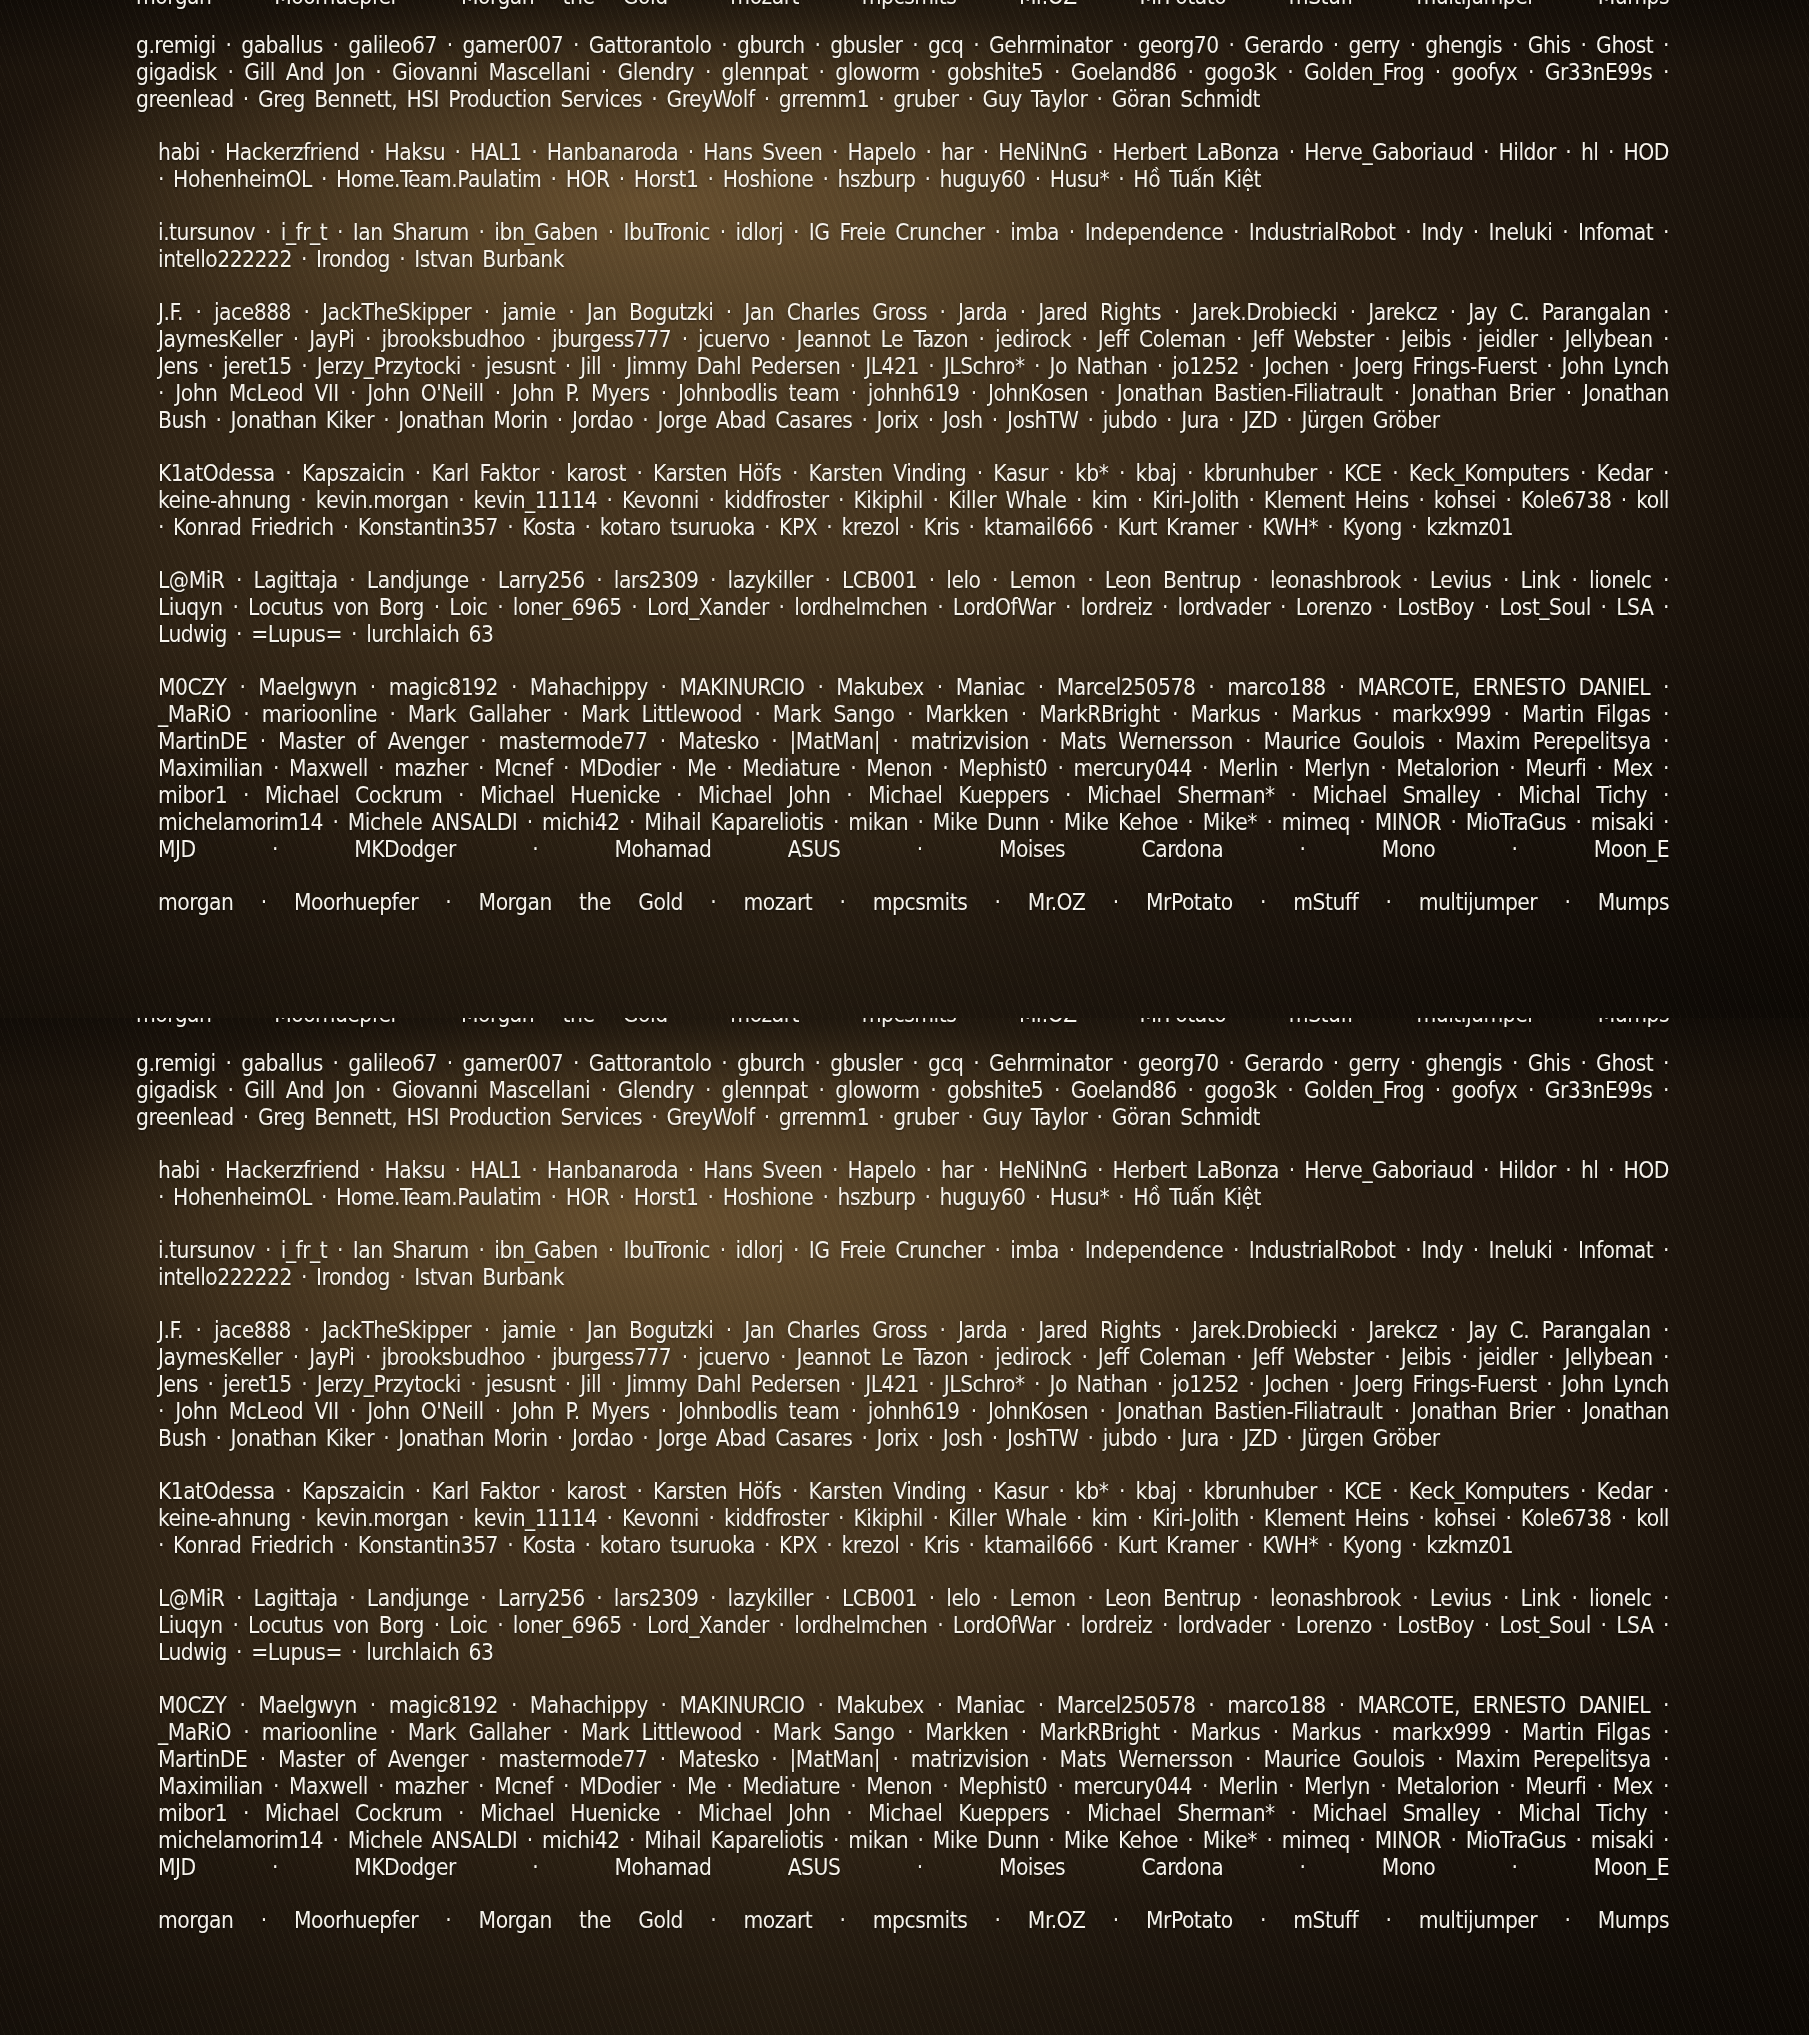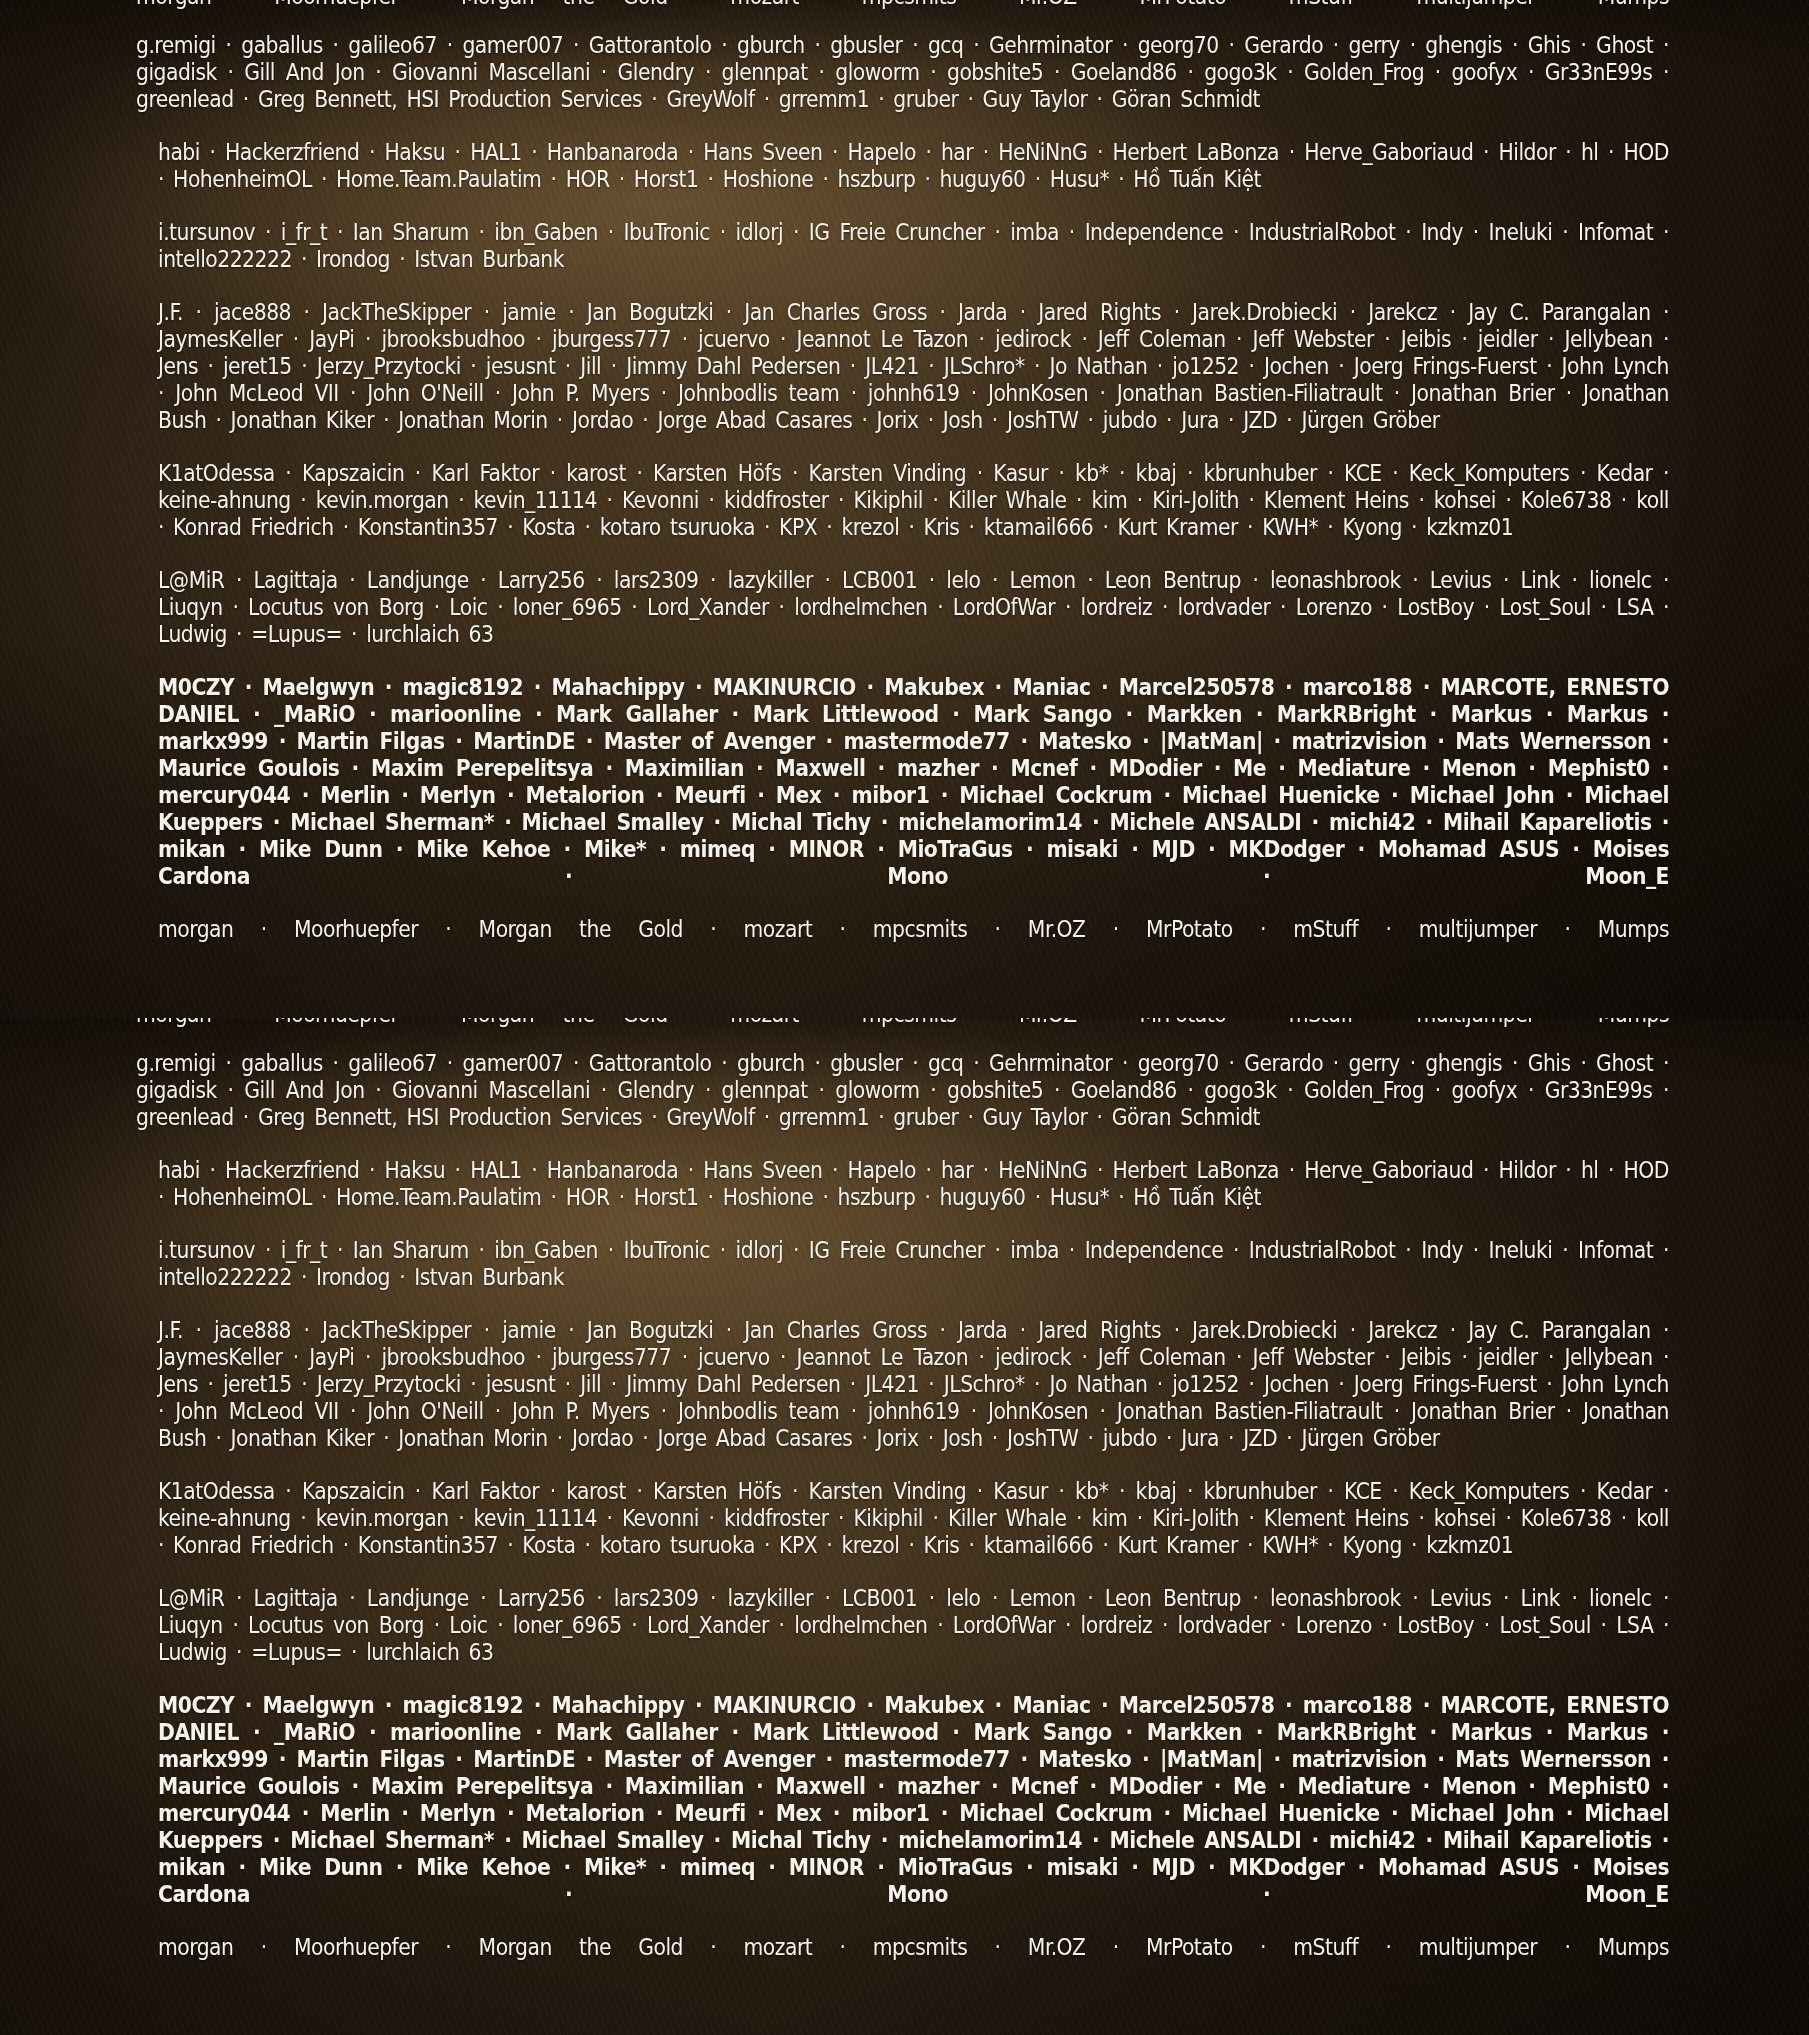--- a/index.html
+++ b/index.html
@@ -48,21 +48,21 @@
     letter-spacing: -0.5px;
     word-spacing: 3.2px;
     text-shadow: 0 0.9px 2.3px rgba(0,0,0,0.55);
   }
   .para {
     text-align: justify;
   }
   .para-first { margin-top: 22px; }
   .para + .para, .para + .overflow-line { margin-top: 26px; margin-left: 22px; }
   
-  .para-clipped { text-align-last: justify; font-weight: bold; }
+  .para-clipped { text-align-last: justify; }
   
   .overflow-line {
     text-align: justify;
     text-align-last: justify;
     margin-top: 0;
   }
 </style>
 </head>
 <body>
 

